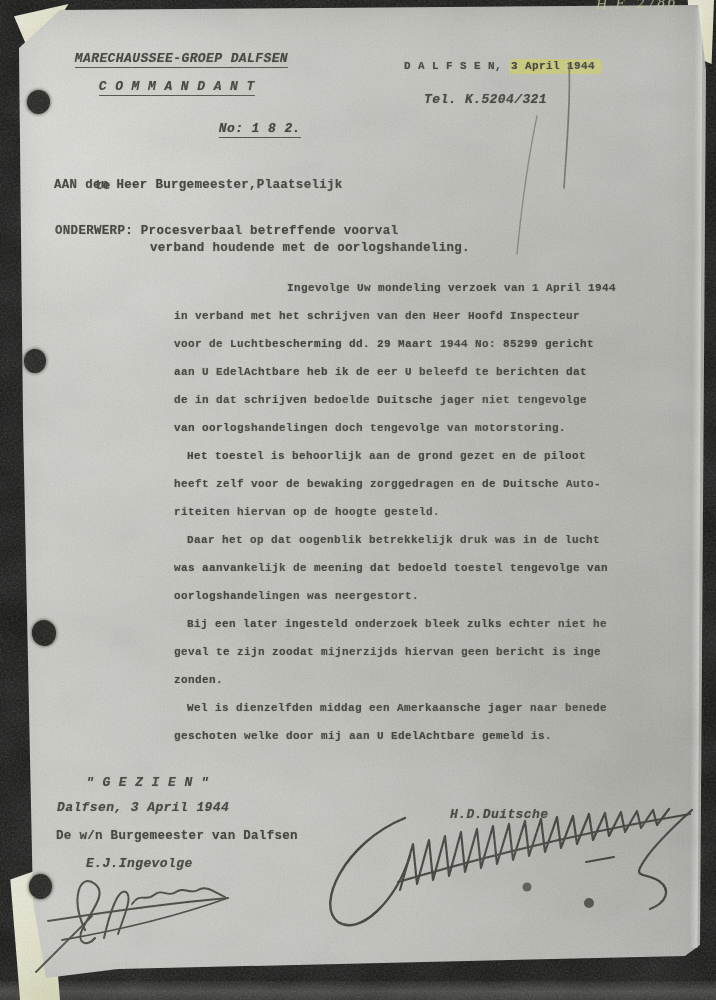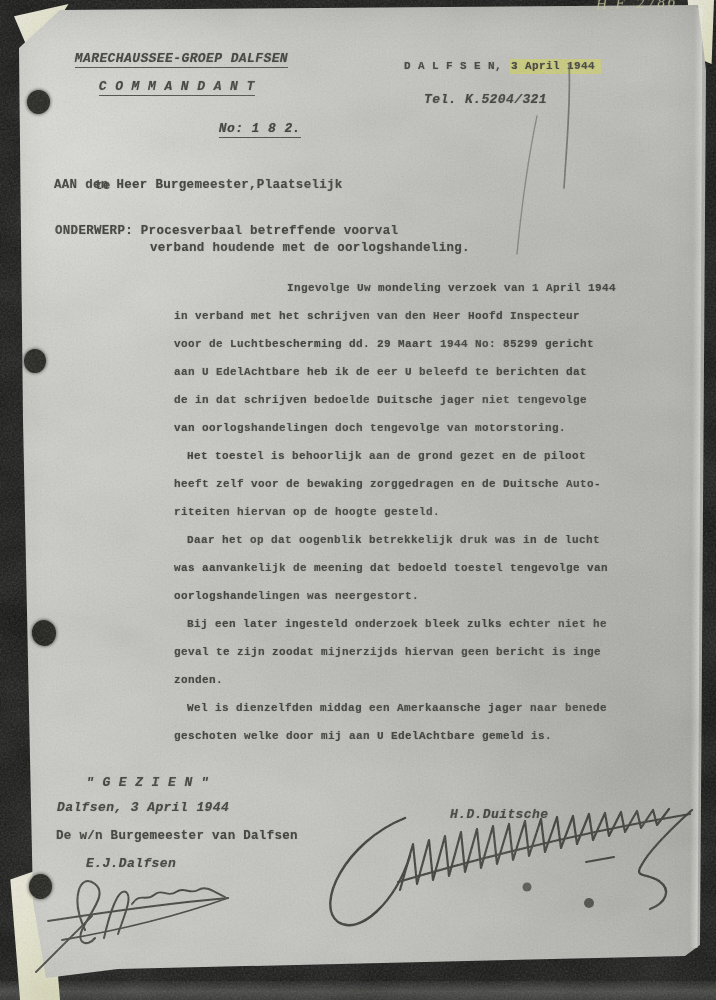--- a/index.html
+++ b/index.html
@@ -123,21 +123,21 @@
   <div id="subject-line2" class="abs tw fz12 z3">verband houdende met de oorlogshandeling.</div>
 
   <div id="body-block" class="abs tw fz135 z3"><div class="bodyline ind-first">Ingevolge Uw mondeling verzoek van 1 April 1944</div><div class="bodyline">in verband met het schrijven van den Heer Hoofd Inspecteur</div><div class="bodyline">voor de Luchtbescherming dd. 29 Maart 1944 No: 85299 gericht</div><div class="bodyline">aan U EdelAchtbare heb ik de eer U beleefd te berichten dat</div><div class="bodyline">de in dat schrijven bedoelde Duitsche jager niet tengevolge</div><div class="bodyline">van oorlogshandelingen doch tengevolge van motorstoring.</div><div class="bodyline ind-para">Het toestel is behoorlijk aan de grond gezet en de piloot</div><div class="bodyline">heeft zelf voor de bewaking zorggedragen en de Duitsche Auto-</div><div class="bodyline">riteiten hiervan op de hoogte gesteld.</div><div class="bodyline ind-para">Daar het op dat oogenblik betrekkelijk druk was in de lucht</div><div class="bodyline">was aanvankelijk de meening dat bedoeld toestel tengevolge van</div><div class="bodyline">oorlogshandelingen was neergestort.</div><div class="bodyline ind-para">Bij een later ingesteld onderzoek bleek zulks echter niet he</div><div class="bodyline">geval te zijn zoodat mijnerzijds hiervan geen bericht is inge</div><div class="bodyline">zonden.</div><div class="bodyline ind-para">Wel is dienzelfden middag een Amerkaansche jager naar benede</div><div class="bodyline">geschoten welke door mij aan U EdelAchtbare gemeld is.</div></div>
 
   <div id="closing-right" class="abs tw fz13 z3">
     <div>H.D.Duitsche</div>
   </div>
   <div id="gezien-line" class="abs tw fz13 z3">" G E Z I E N "</div>
   <div id="closing-place-date" class="abs tw fz13 z3">Dalfsen, 3 April 1944</div>
   <div id="closing-role" class="abs tw fz12 z3">De w/n Burgemeester van Dalfsen</div>
-  <div id="closing-name" class="abs tw fz13 z3">E.J.Dalfsen</div>
+  <div id="closing-name" class="abs tw fz13 z3">E.J.Ingevolge</div>
 
   <svg id="ink-overlay" class="abs" width="716" height="1000" viewBox="0 0 716 1000">
 
     <g stroke="#4a4a42" fill="none" stroke-linecap="round">
       <path d="M569,64 C571,100 567,140 564,188" stroke-width="1.7" opacity="0.7"></path>
       <path d="M537,116 C529,154 522,202 517,254" stroke-width="1.3" opacity="0.55"></path>
     </g>
 
     <g stroke="#1f1f1b" fill="none" stroke-linecap="round" stroke-linejoin="round" opacity="0.88">
       <path stroke-width="2.4" d="M405,818 C345,842 315,905 338,922 C360,936 395,902 410,856"></path>

